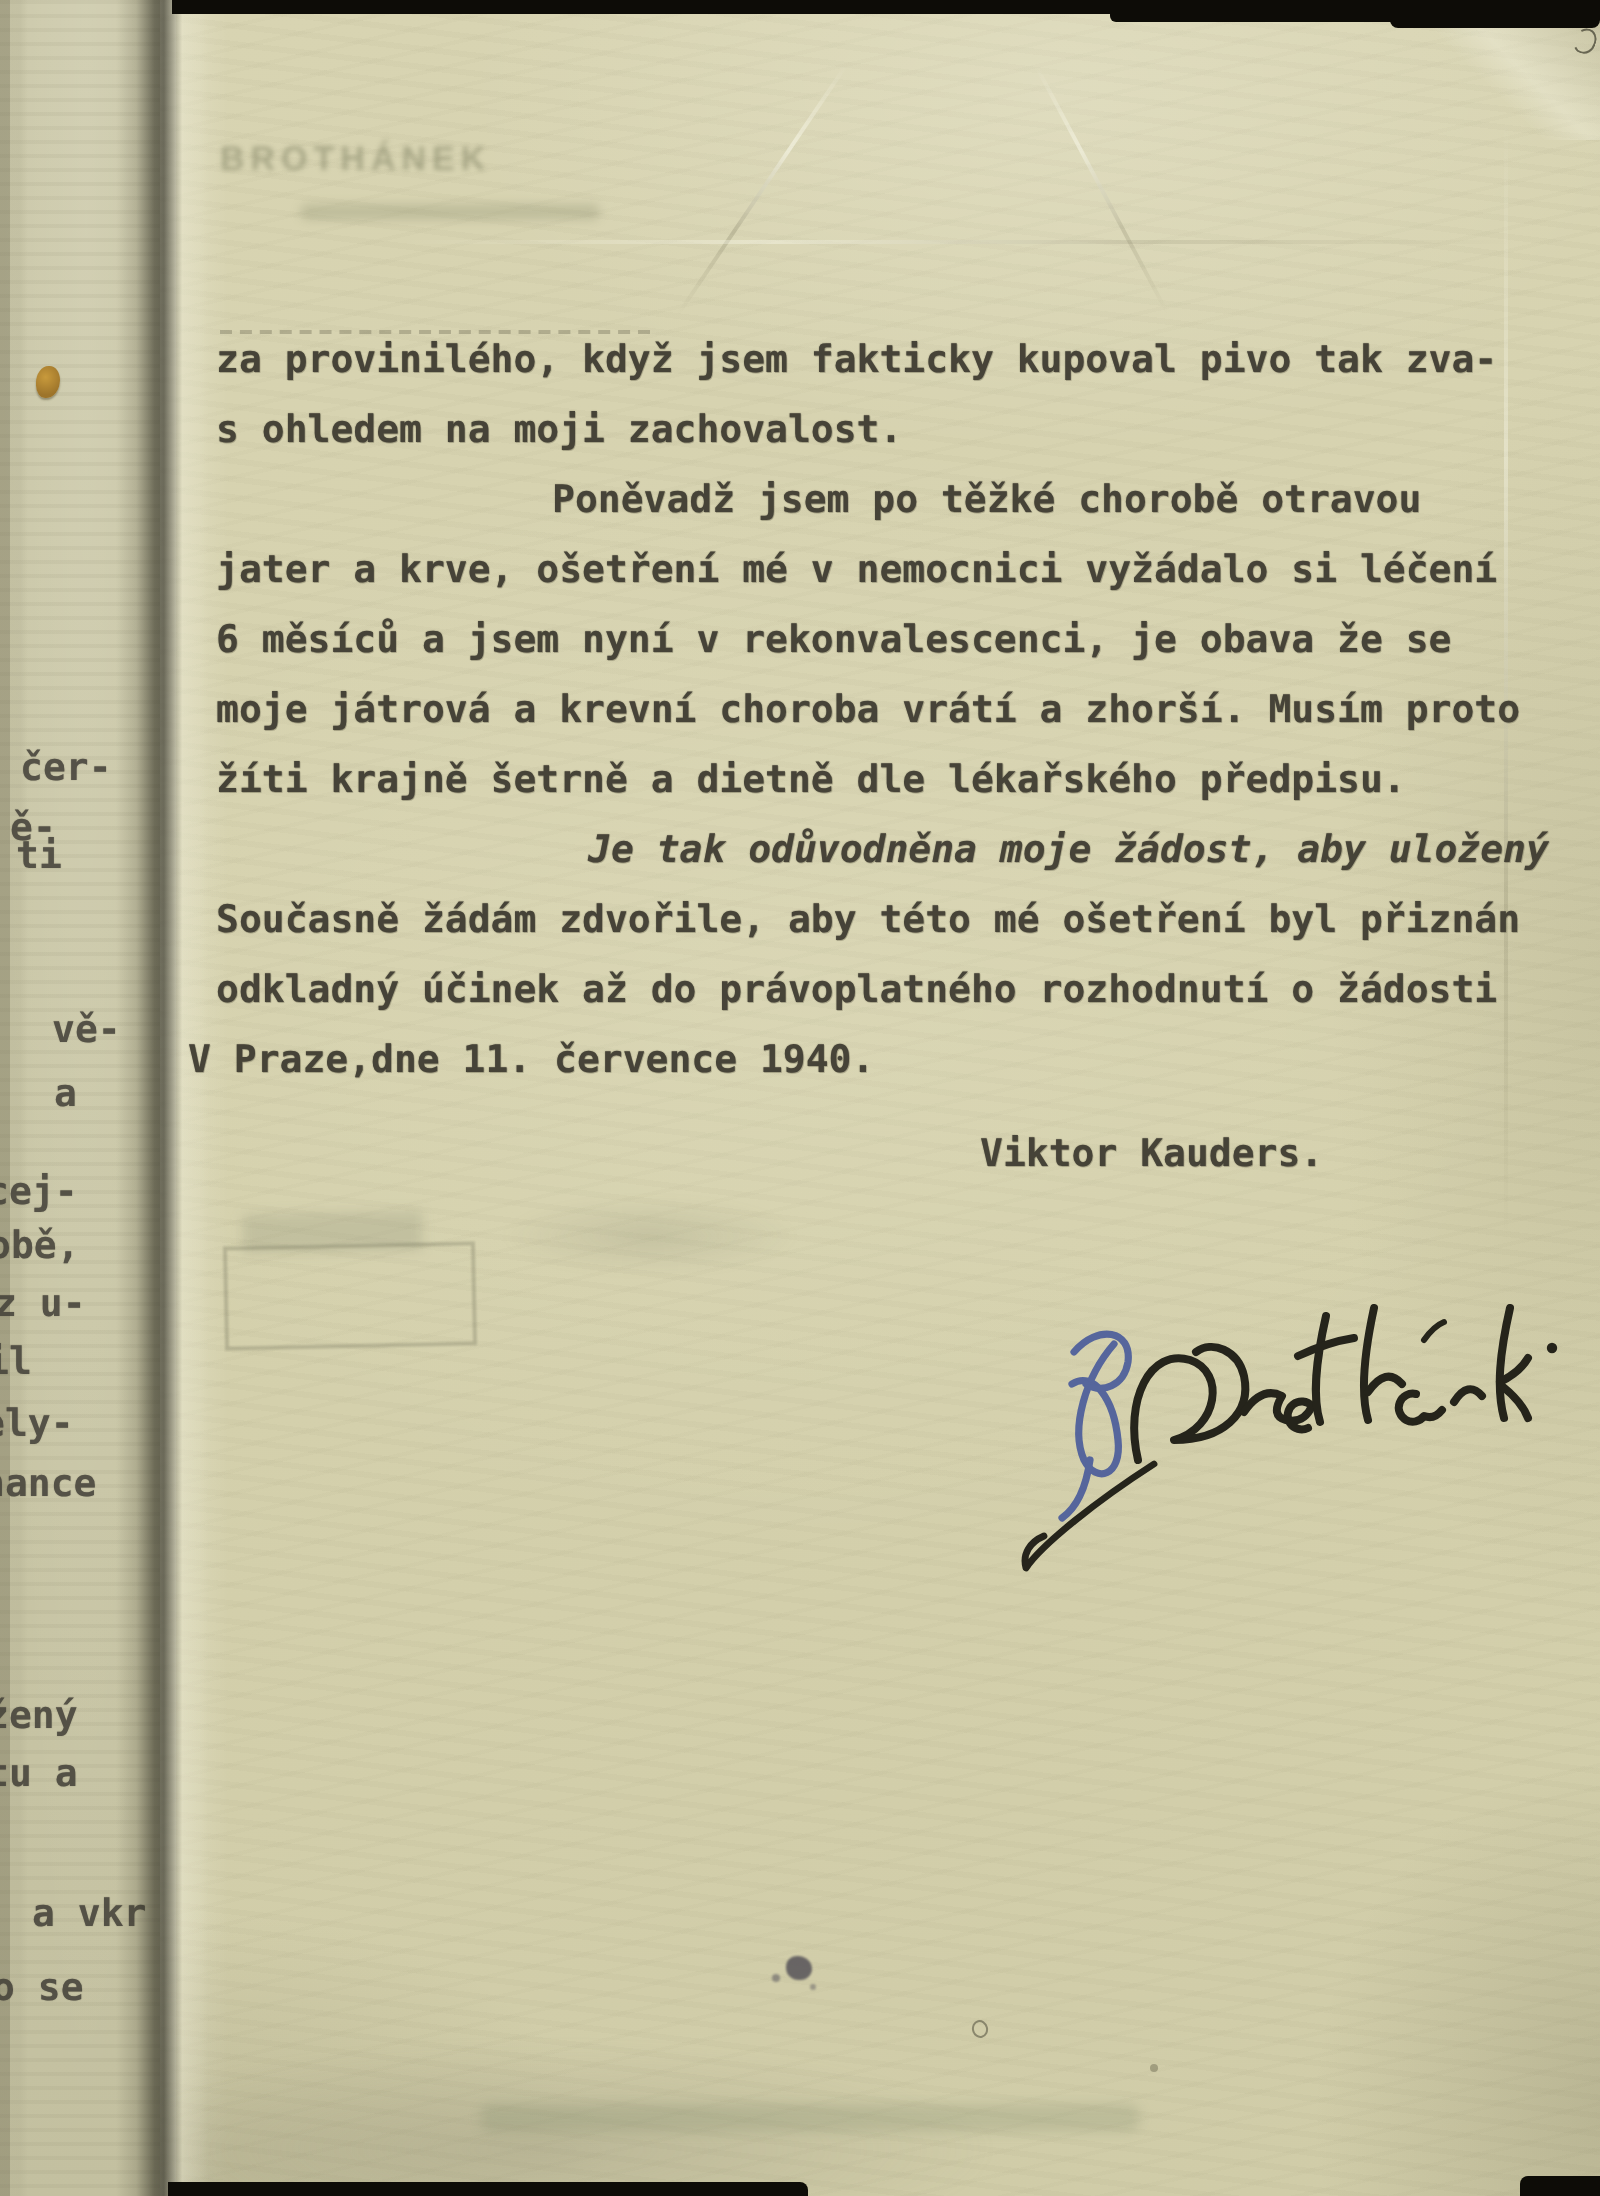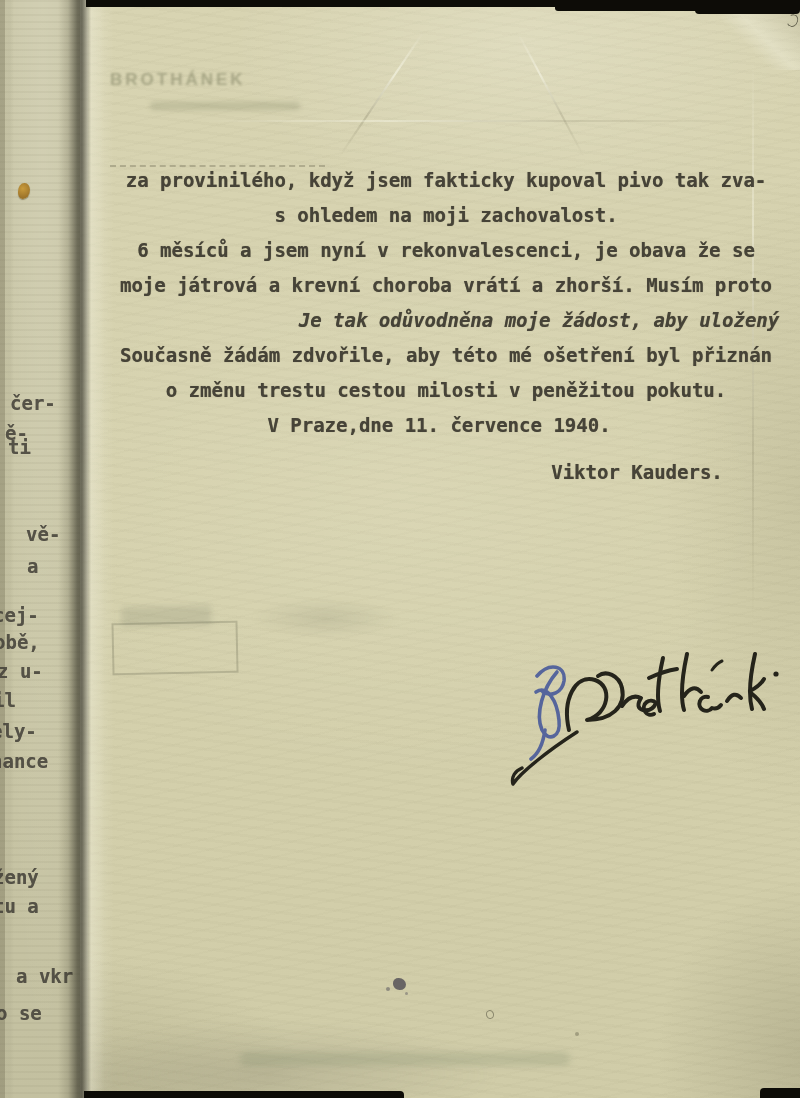--- a/index.html
+++ b/index.html
@@ -16,21 +16,20 @@
       repeating-linear-gradient(180deg, rgba(110,106,80,.07) 0 2px, transparent 2px 7px),
       radial-gradient(ellipse at 50% 10%, rgba(255,255,240,.12), transparent 70%),
       linear-gradient(180deg,#ccc9ab,#c9c6a6 60%,#c3c0a0);
     overflow:hidden;
   }
   .frag{
     position:absolute;white-space:pre;
     font-size:19px;font-weight:bold;color:#45423a;
     text-shadow:0 0 .6px rgba(70,66,52,.55);
     opacity:.88;
-    margin-top:19px;
   }
   
   .page{
     position:absolute;left:80px;top:0;width:720px;height:1098px;
     background:
       radial-gradient(ellipse 420px 260px at 62% 4%, rgba(255,255,244,.20), transparent 70%),
       radial-gradient(ellipse 500px 380px at 45% 45%, rgba(255,255,240,.10), transparent 75%),
       radial-gradient(ellipse 340px 220px at 3% 99%, rgba(95,92,65,.16), transparent 60%),
       radial-gradient(ellipse 260px 300px at 101% 96%, rgba(88,85,60,.20), transparent 58%),
       radial-gradient(ellipse 220px 500px at 101% 45%, rgba(100,96,70,.12), transparent 65%),
@@ -74,21 +73,20 @@
   .edge-top-2{left:555px;top:0;width:245px;height:11px;border-radius:0 0 3px 3px;}
   .edge-top-3{left:695px;top:0;width:105px;height:14px;border-radius:0 0 4px 4px;}
   .edge-bottom-left{left:84px;top:1091px;width:320px;height:7px;border-radius:0 4px 0 0;}
   .edge-bottom-right{left:760px;top:1088px;width:40px;height:10px;border-radius:4px 0 0 0;}
   
   .letter{
     position:absolute;left:94px;top:163px;width:690px;
     font-size:19px;font-weight:bold;color:#3c392f;
     text-shadow:0 0 .7px rgba(62,58,44,.6), .4px .4px 0 rgba(62,58,44,.25);
     opacity:.93;
-    text-align:center;
   }
   .tl{height:35px;line-height:35px;white-space:pre;padding-left:14px;}
   .tl.indent{padding-left:182px;}
   .tl.indent2{padding-left:200px;font-style:italic;}
   .tl.outdent{padding-left:0;}
   .tl.sig{padding-left:396px;margin-top:12px;}
   
   .ghost-head{
     position:absolute;left:110px;top:70px;width:260px;
     font-family:"Liberation Sans",sans-serif;font-size:17px;font-weight:bold;
@@ -179,25 +177,28 @@
 <div class="ghost-head">BROTHÁNEK</div>
 <div class="ghost-sub"></div>
 <div class="ghost-bottom"></div>
 
 <div class="ghost-stamp"></div>
 <div class="ghost-stamp2"></div>
 
 <div class="letter" id="letter-body">
     <div class="tl">za provinilého, když jsem fakticky kupoval pivo tak zva-</div>
     <div class="tl">s ohledem na moji zachovalost.</div>
+    <div class="tl indent">Poněvadž jsem po těžké chorobě otravou</div>
+    <div class="tl">jater a krve, ošetření mé v nemocnici vyžádalo si léčení</div>
     <div class="tl">6 měsíců a jsem nyní v rekonvalescenci, je obava že se</div>
     <div class="tl">moje játrová a krevní choroba vrátí a zhorší. Musím proto</div>
+    <div class="tl">žíti krajně šetrně a dietně dle lékařského předpisu.</div>
     <div class="tl indent2">Je tak odůvodněna moje žádost, aby uložený</div>
     <div class="tl">Současně žádám zdvořile, aby této mé ošetření byl přiznán</div>
-    <div class="tl">o změnu trestu cestou milosti v peněžitou pokutu.</div>
+    <div class="tl">odkladný účinek až do právoplatného rozhodnutí o žádosti</div>
     <div class="tl outdent">V Praze,dne 11. července 1940.</div>
     <div class="tl sig">Viktor Kauders.</div>
   </div>
 
 <div class="dotted-crease"></div>
 
 <svg class="signature" viewBox="0 0 330 160">
   <g fill="none" stroke-linecap="round" stroke-linejoin="round">
 
     <g stroke="#41549a" stroke-width="3.6" opacity=".85">

